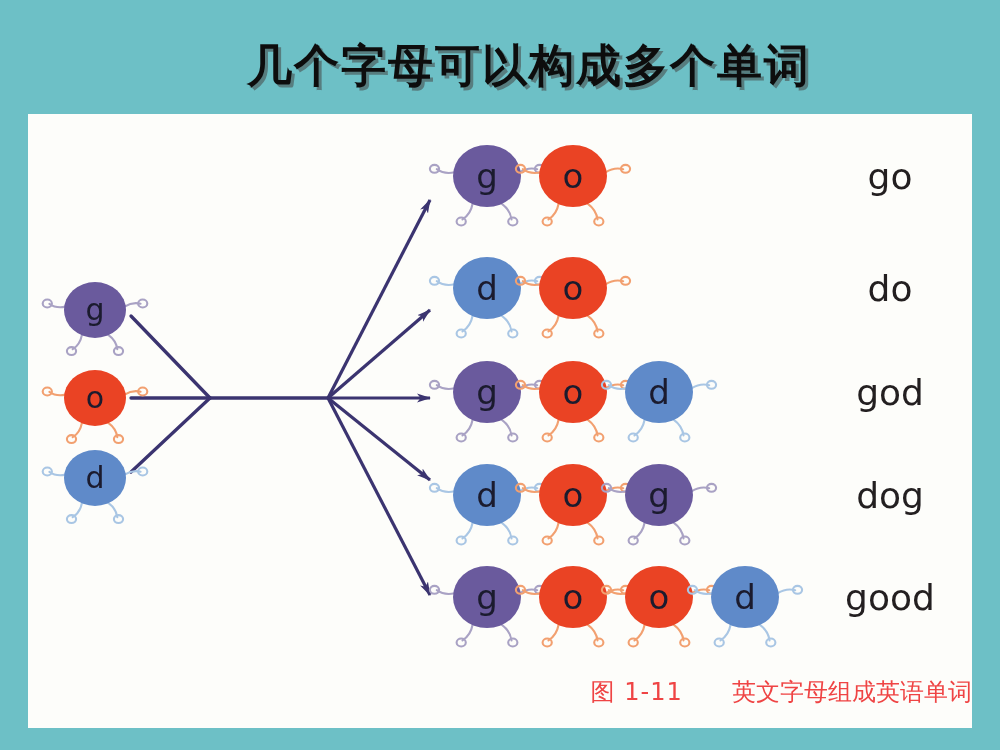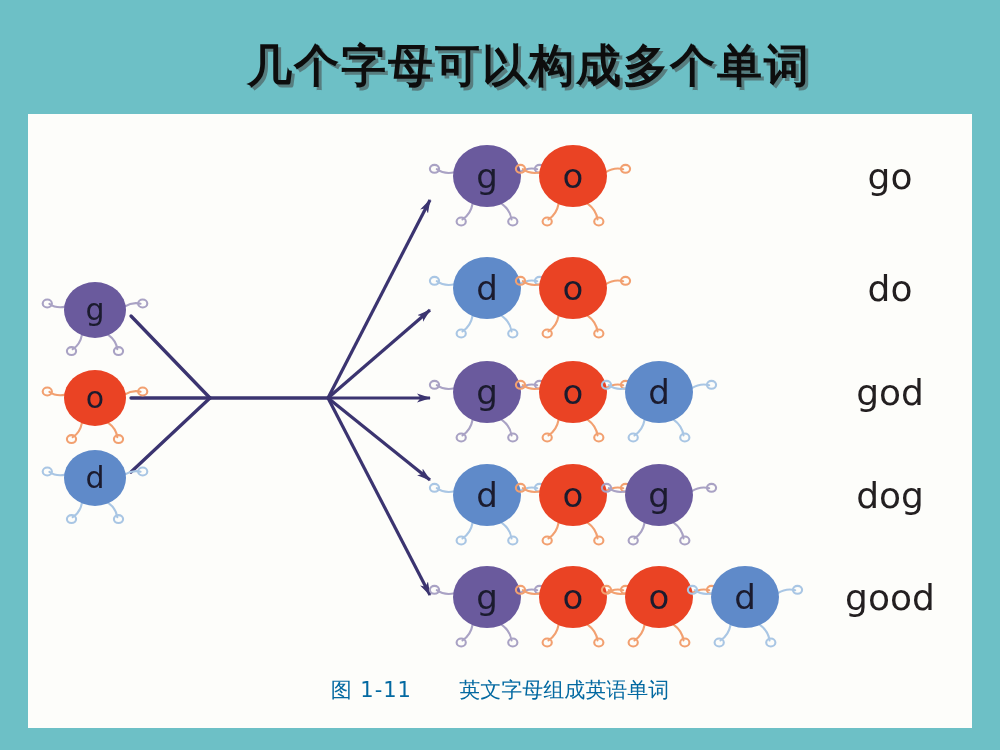--- a/index.html
+++ b/index.html
@@ -48,24 +48,24 @@
     width: 944px;
     height: 614px;
     display: block;
   }
   
   #caption {
     position: absolute;
     left: 0;
     top: 562px;
     width: 944px;
-    text-align: center;
+    text-align: right;
     font-family: "DejaVu Sans", "Liberation Sans", sans-serif;
-    font-size: 21px;
-    color: #0369a1;
+    font-size: 24px;
+    color: #ef4444;
     white-space: nowrap;
   }
   #caption .cap-no { letter-spacing: 1px; }
   #caption .cap-gap { display: inline-block; width: 34px; }
 </style>
 </head>
 <body>
 
 <div id="slide">
 

